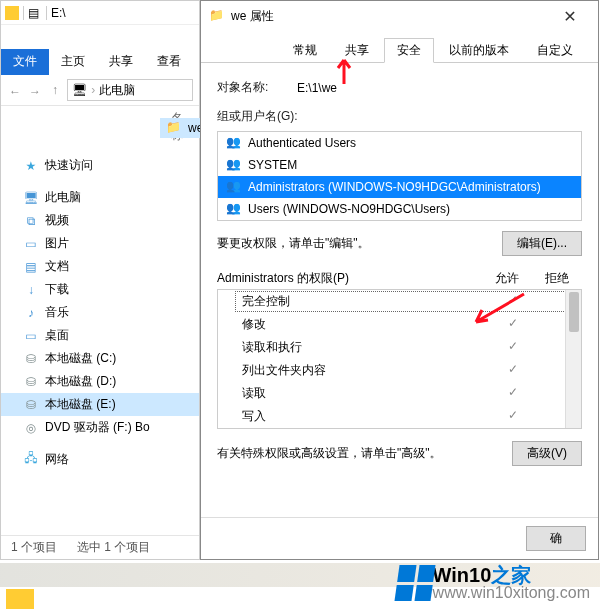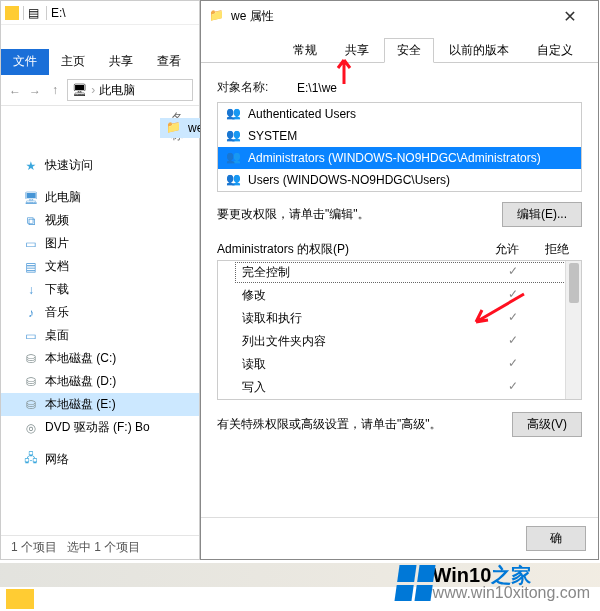--- a/index.html
+++ b/index.html
@@ -20,21 +20,21 @@
   .tree { padding: 6px 0; }
   .header-label { padding: 4px 34px; color: #666; font-size: 12px; }
   .tree-item { display: flex; align-items: center; padding: 3px 6px 3px 22px; gap: 6px; cursor: pointer; }
   .tree-item.sel { background: #cce8ff; }
   .tree-item .ic { width: 16px; height: 16px; display: flex; align-items: center; justify-content: center; }
   .ic-star { color:#3ba7dd; } .ic-pc { color:#4695d6; }
   .ic-drive { color:#7f8c8d; } .ic-dvd { color:#7f8c8d; } .ic-net { color:#3ba7dd; }
   .ic-video { color:#4695d6;} .ic-pic{color:#4695d6;} .ic-doc{color:#4695d6;}
   .ic-dl{color:#4695d6;} .ic-music{color:#4695d6;} .ic-desk{color:#4695d6;}
   .hr { height:1px; background:transparent; margin:4px 0;}
-  .statusbar { position:absolute; bottom:0; left:0; right:0; height:24px; border-top:1px solid #e5e5e5; display:flex; align-items:center; padding:0 10px; gap:10px; color:#555;}
+  .statusbar { position:absolute; bottom:0; left:0; right:0; height:24px; border-top:1px solid #e5e5e5; display:flex; align-items:center; padding:0 10px; gap:20px; color:#555;}
 
   
   .filepeek { position:absolute; left:160px; top:118px; display:flex; align-items:center; gap:6px; background:#cce8ff; padding:2px 6px;}
   .filepeek .ic{width:16px;height:16px;color:#ffcc33;}
 
   
   .dialog { position:absolute; left:200px; top:0; width:399px; height:560px; background:#fff; border:1px solid #888; }
   .dlg-title { height:30px; display:flex; align-items:center; padding:0 8px; justify-content:space-between;}
   .dlg-title .left{display:flex;align-items:center;gap:6px;}
   .dlg-title .ic {width:16px;height:16px;color:#ffcc33;}
@@ -204,20 +204,23 @@
     <div class="tab">以前的版本</div>
     <div class="tab">自定义</div>
   </div>
 
   <div class="dlg-body">
     <div class="row">
       <span class="lbl" style="width:80px;">对象名称:</span>
       <span>E:\1\we</span>
     </div>
 
+    <div class="row" style="margin-top:12px;">
+      <span class="lbl">组或用户名(G):</span>
+    </div>
     <div class="groupbox">
       <div class="group-item">
           <span class="uic">👥</span>
           <span>Authenticated Users</span>
         </div>
       <div class="group-item">
           <span class="uic">👥</span>
           <span>SYSTEM</span>
         </div>
       <div class="group-item sel">

